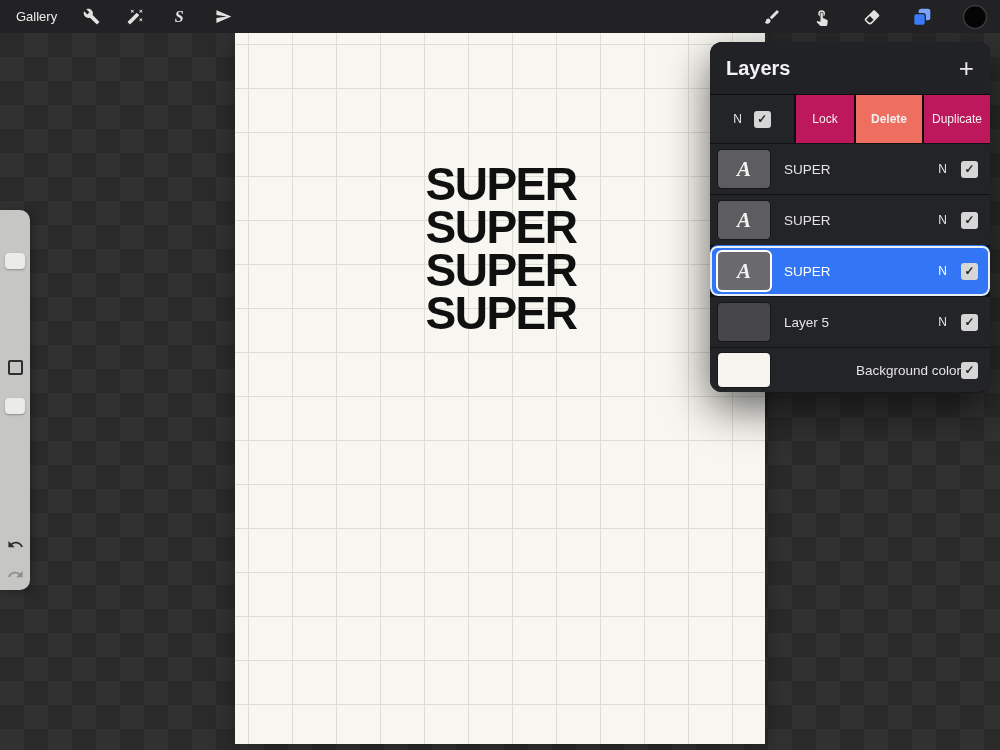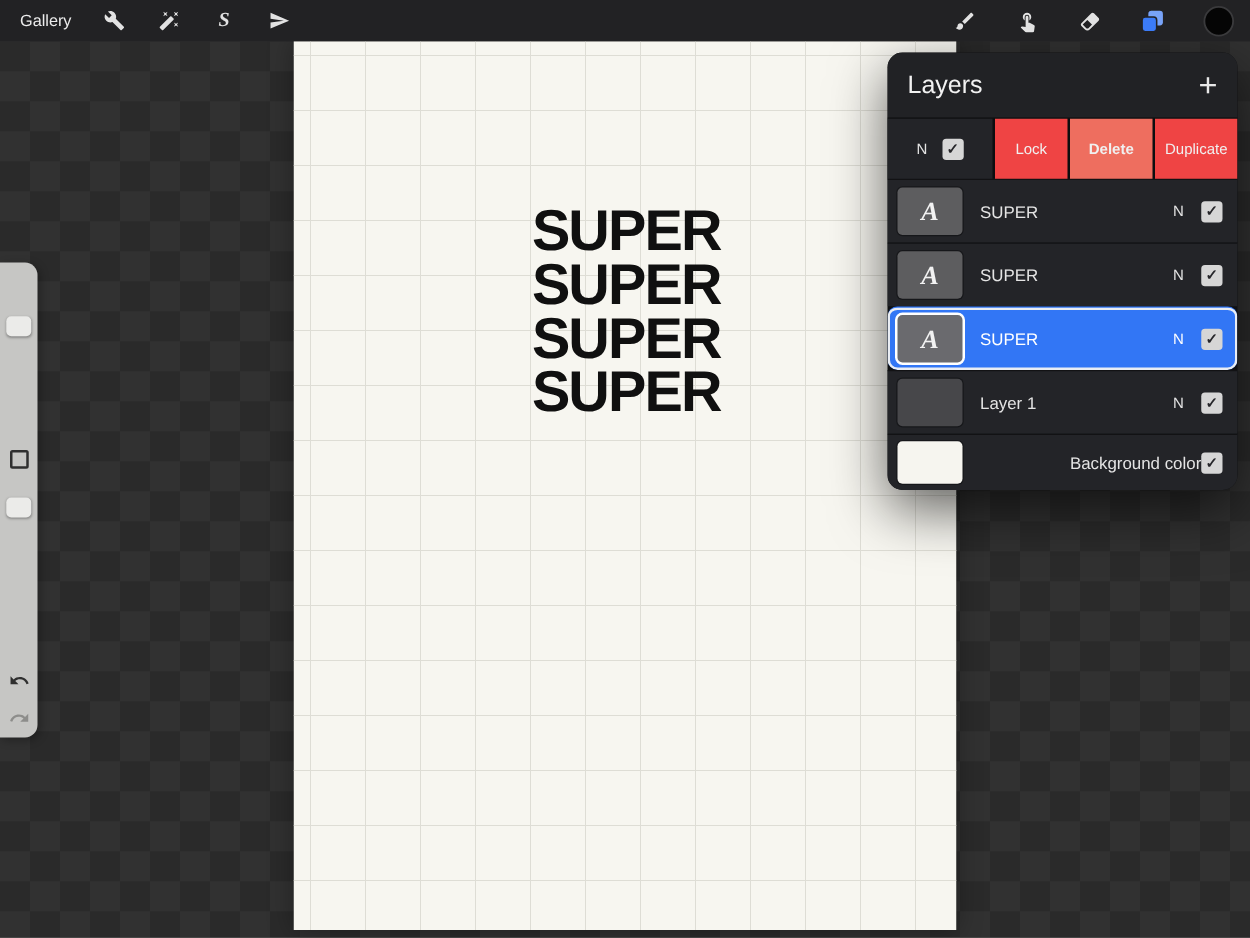--- a/index.html
+++ b/index.html
@@ -46,27 +46,27 @@
   .undo,.redo{position:absolute;left:7px;width:17px;height:17px;}
   .undo{top:326px;}
   .redo{top:356px;}
 
   
   .layers-panel{position:absolute;left:710px;top:9px;width:280px;border-radius:12px;
                 background:#101113;overflow:hidden;z-index:6;
                 box-shadow:0 16px 44px rgba(0,0,0,.6);}
   .lp-header{height:52px;display:flex;align-items:center;justify-content:space-between;
              padding:0 16px;background:#212225;border-bottom:1px solid #0d0d0f;}
-  .lp-title{color:#f2f2f2;font-size:20px;font-weight:normal;}
+  .lp-title{color:#f2f2f2;font-size:20px;font-weight:bold;}
   .lp-add{color:#e8e8e8;font-size:26px;font-weight:300;line-height:20px;}
   .lp-actions{display:flex;height:48px;gap:2px;background:#0d0d0f;}
   .lp-stub{width:84px;background:#232428;display:flex;align-items:center;
            justify-content:center;gap:12px;}
   .lp-btn{display:flex;align-items:center;justify-content:center;color:#f0f0f0;
-          font-size:12px;background:#ef4444;}
+          font-size:12px;background:#be185d;}
   .btn-lock{width:58px;}
   .btn-dup{width:66px;}
   .btn-del{flex:1;background:#ee6e5f;font-weight:bold;}
   .lp-row{height:50px;display:flex;align-items:center;background:#232428;
           border-top:1px solid #121214;padding:0 12px 0 8px;}
   .lp-row.bg-row{height:44px;text-align:right;}
   .lp-row.selected{background:#3276f5;border-radius:8px;
                    box-shadow:inset 0 0 0 2px #e9edf4;border-top-color:transparent;}
   .thumb{width:52px;height:38px;border-radius:4px;background:#5d5d5f;flex:none;
          display:flex;align-items:center;justify-content:center;
@@ -198,21 +198,21 @@
 
       <div class="lp-row selected">
         <div class="thumb">A</div>
         <span class="lname">SUPER</span>
         <span class="blend" style="color:#fff;">N</span>
         <span class="checkbox">✓</span>
       </div>
 
       <div class="lp-row">
         <div class="thumb solid"></div>
-        <span class="lname">Layer 1</span>
+        <span class="lname">Layer 5</span>
         <span class="blend">N</span>
         <span class="checkbox">✓</span>
       </div>
 
       <div class="lp-row bg-row">
         <div class="thumb white"></div>
         <span class="lname">Background color</span>
         <span class="checkbox">✓</span>
       </div>
     </div>

